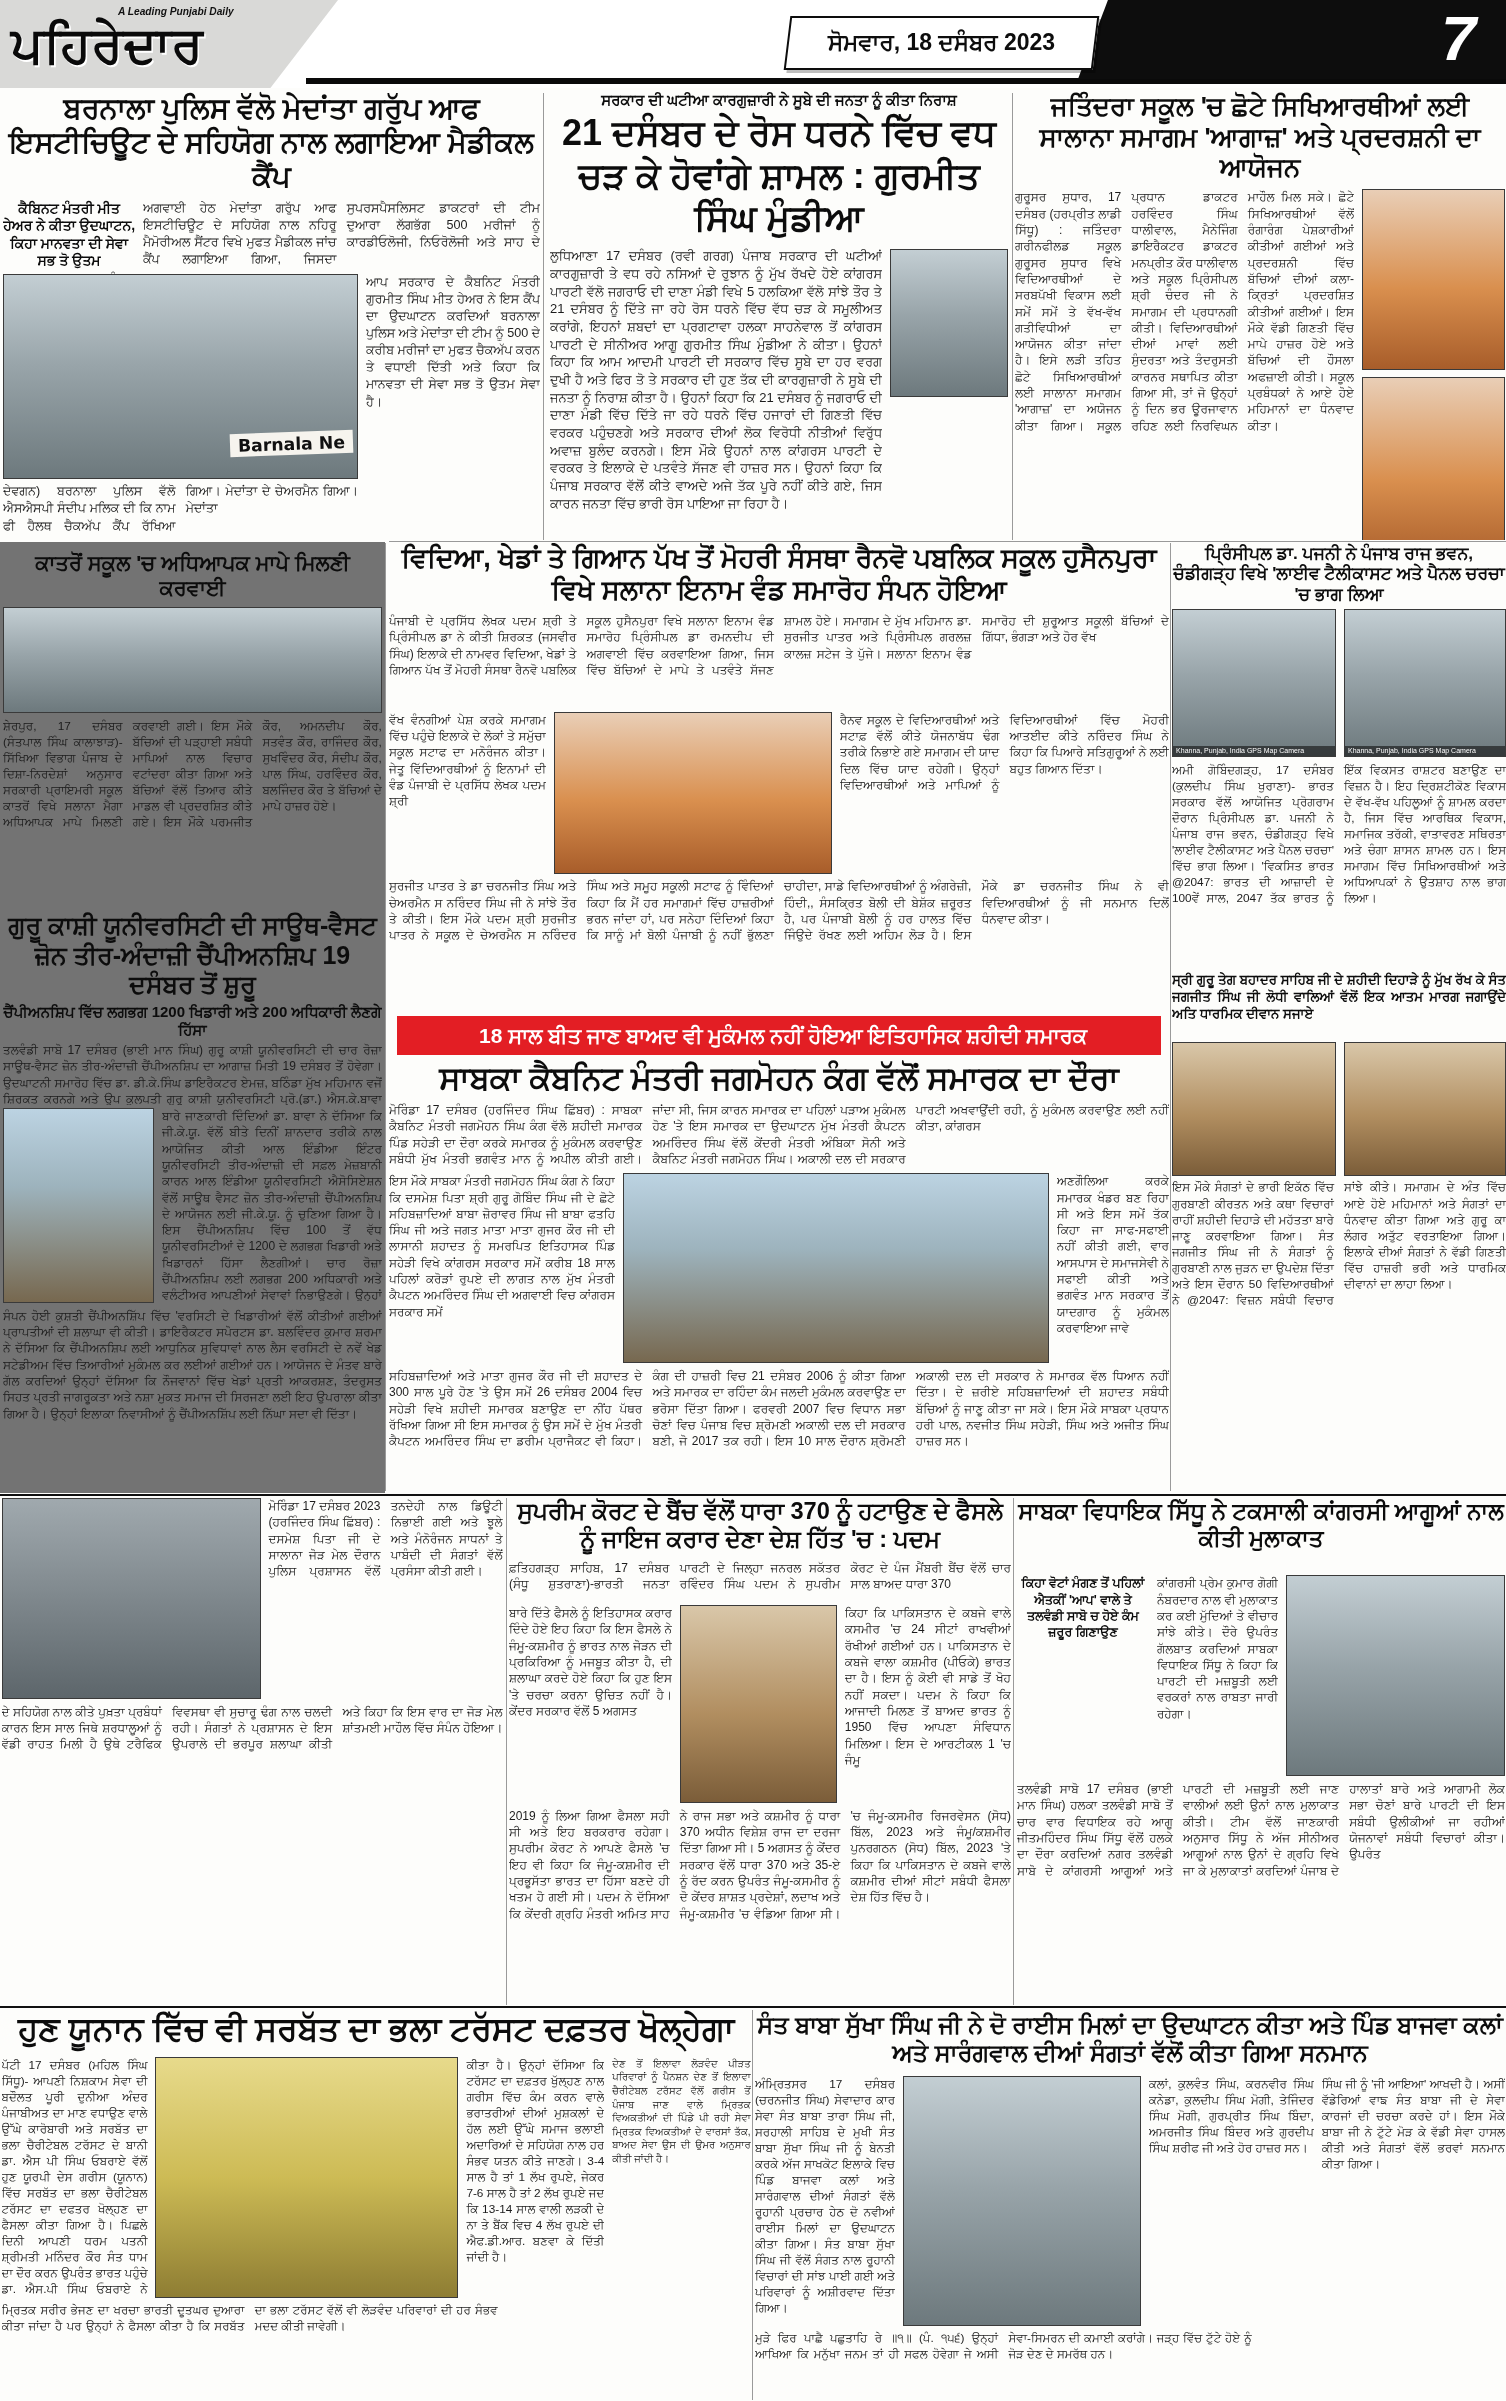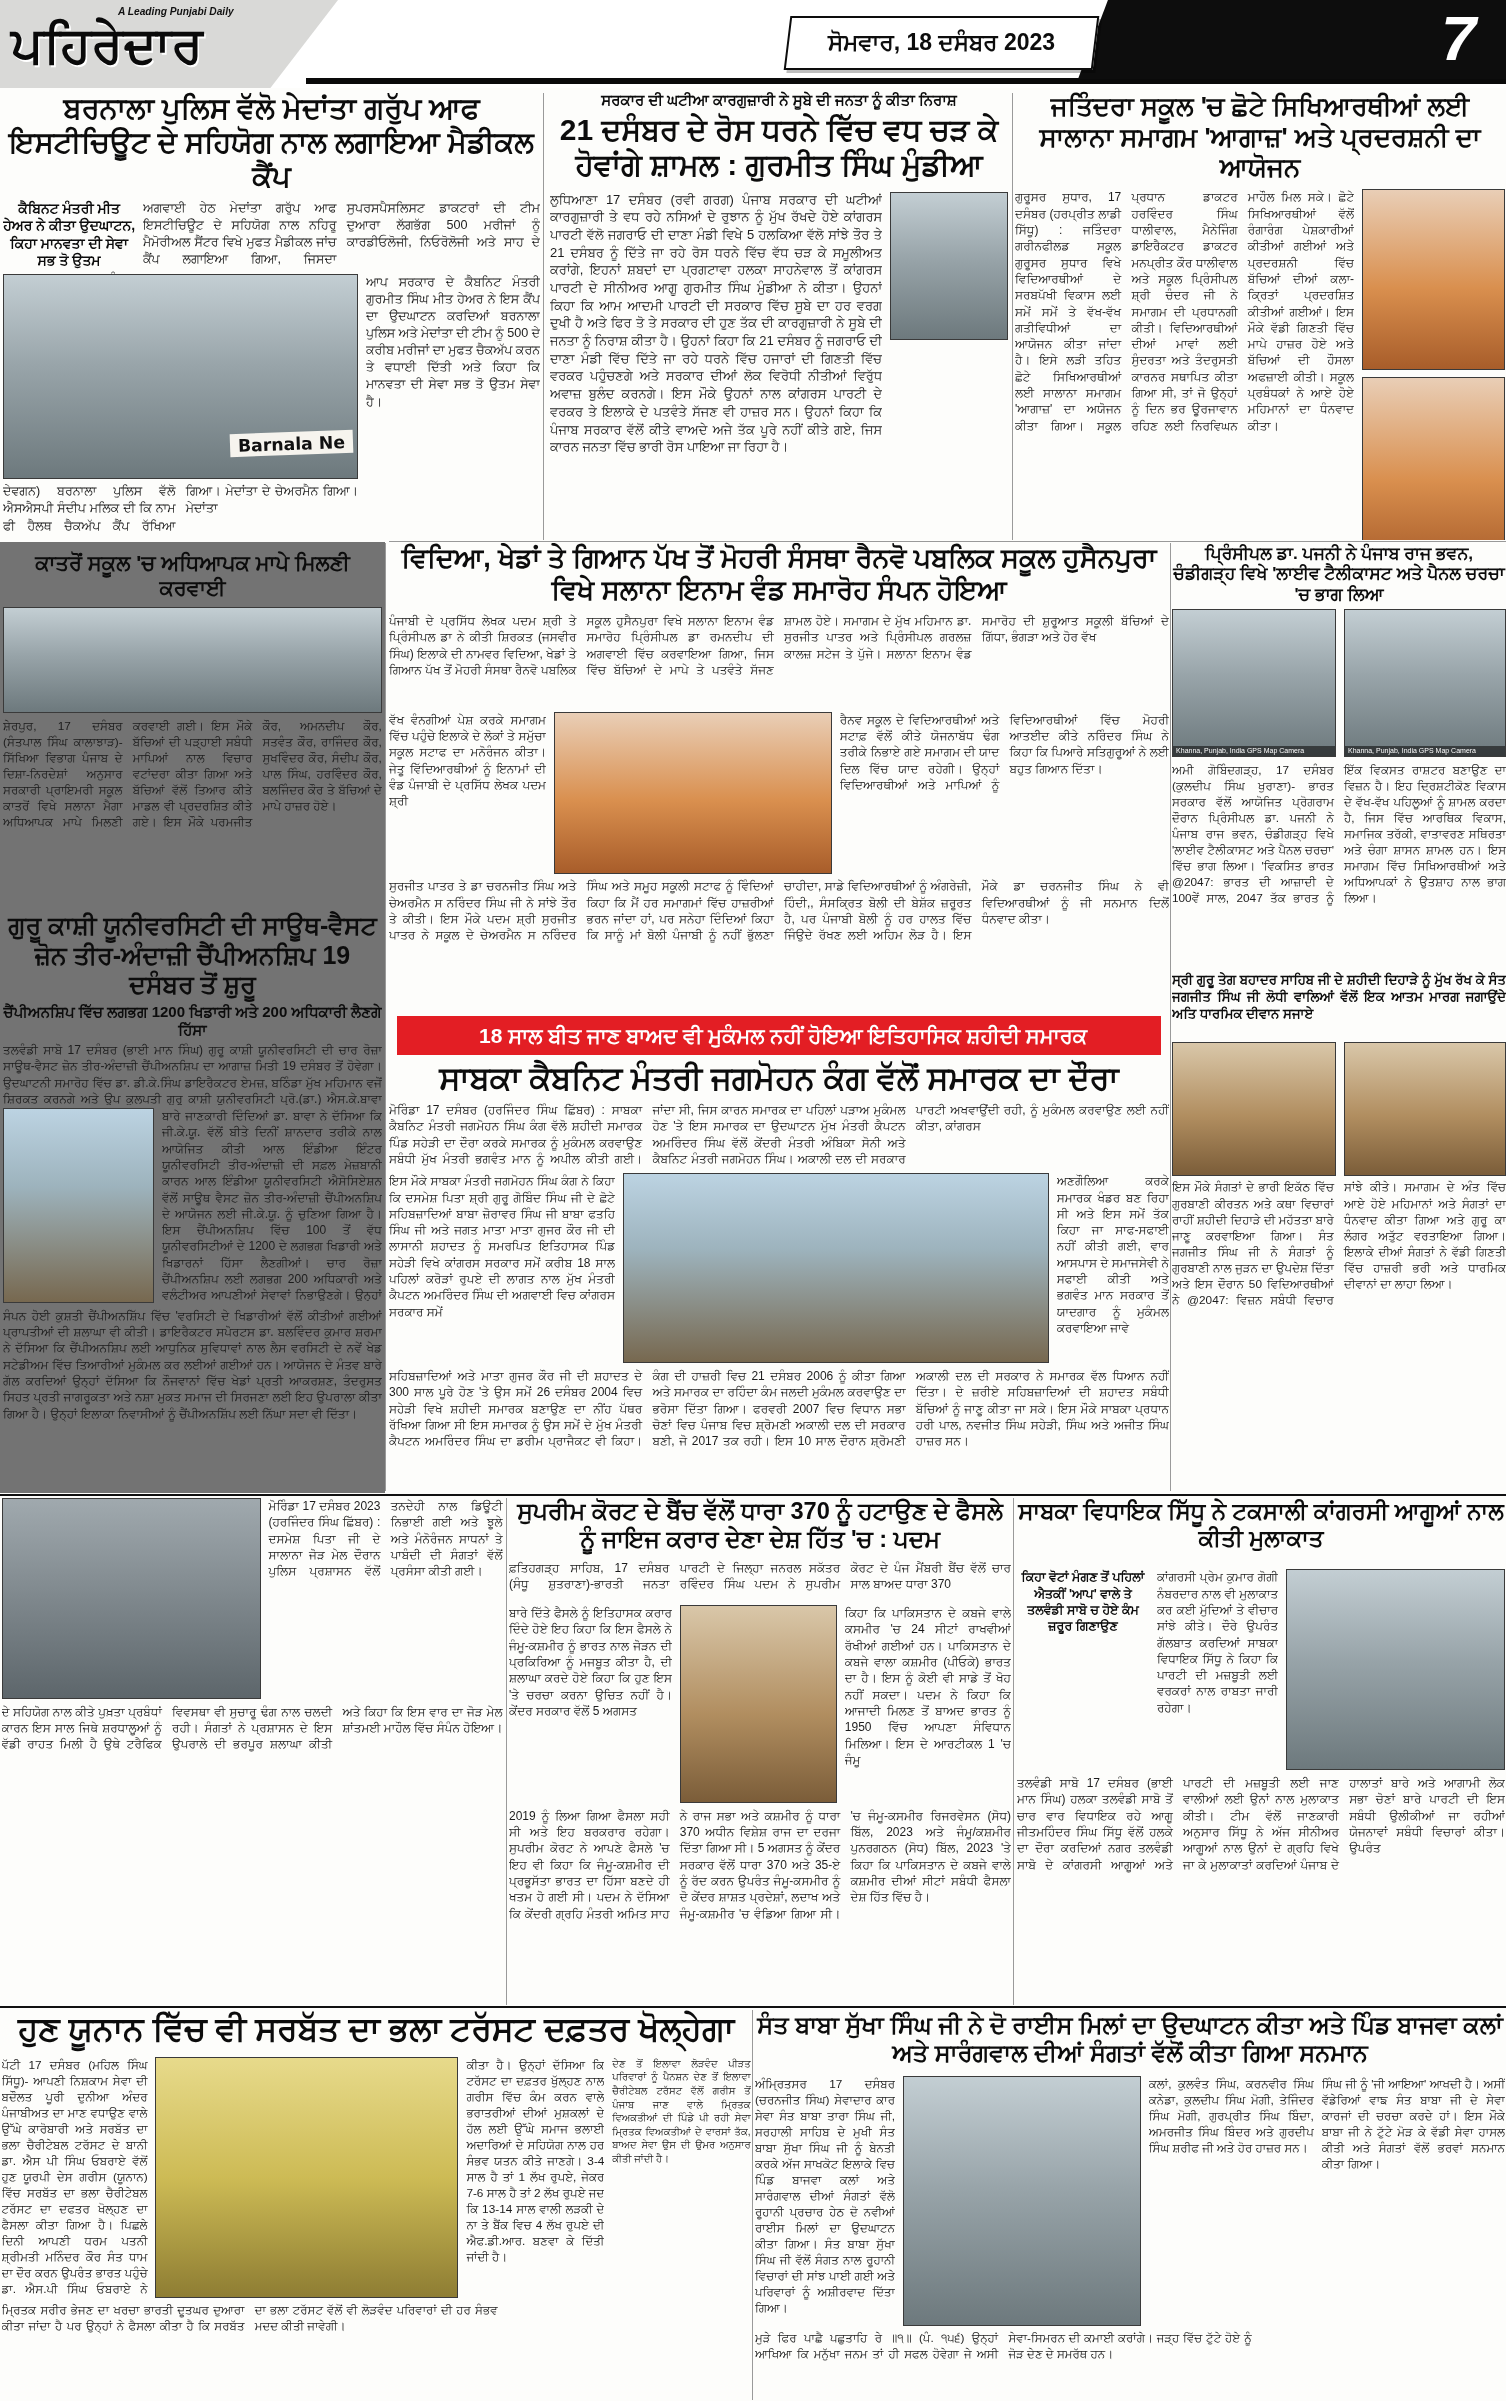--- a/index.html
+++ b/index.html
@@ -72,21 +72,21 @@
           <span class="wm">Barnala Ne</span>
         </div>
         <div class="bodytxt cols2" style="height:154px;margin-top:4.7px;">ਦੇਵਗਨ) ਬਰਨਾਲਾ ਪੁਲਿਸ ਵੱਲੋ ਐਸਐਸਪੀ ਸੰਦੀਪ ਮਲਿਕ ਦੀ ਕਿ ਨਾਮ ਫੀ ਹੈਲਥ ਚੈਕਅੱਪ ਕੈਂਪ ਰੱਖਿਆ ਗਿਆ। ਮੇਦਾਂਤਾ ਦੇ ਚੇਅਰਮੈਨ ਗਿਆ। ਮੇਦਾਂਤਾ</div>
       </div>
       <div class="bodytxt" style="flex:1;height:366px;">ਆਪ ਸਰਕਾਰ ਦੇ ਕੈਬਨਿਟ ਮੰਤਰੀ ਗੁਰਮੀਤ ਸਿੰਘ ਮੀਤ ਹੇਅਰ ਨੇ ਇਸ ਕੈਂਪ ਦਾ ਉਦਘਾਟਨ ਕਰਦਿਆਂ ਬਰਨਾਲਾ ਪੁਲਿਸ ਅਤੇ ਮੇਦਾਂਤਾ ਦੀ ਟੀਮ ਨੂੰ 500 ਦੇ ਕਰੀਬ ਮਰੀਜਾਂ ਦਾ ਮੁਫਤ ਚੈਕਅੱਪ ਕਰਨ ਤੇ ਵਧਾਈ ਦਿੱਤੀ ਅਤੇ ਕਿਹਾ ਕਿ ਮਾਨਵਤਾ ਦੀ ਸੇਵਾ ਸਭ ਤੋ ਉਤਮ ਸੇਵਾ ਹੈ।</div>
     </div>
   </section>
 
   <section class="art" style="left:550px;top:91px;width:458px;height:449px;">
     <div class="kicker" style="font-size:15px;margin-bottom:3.1px;">ਸਰਕਾਰ ਦੀ ਘਟੀਆ ਕਾਰਗੁਜ਼ਾਰੀ ਨੇ ਸੂਬੇ ਦੀ ਜਨਤਾ ਨੂੰ ਕੀਤਾ ਨਿਰਾਸ਼</div>
-    <h1 class="hl" style="font-size:30px;margin:0 0 7.9px 0;">21 ਦਸੰਬਰ ਦੇ ਰੋਸ ਧਰਨੇ ਵਿੱਚ ਵਧ ਚੜ ਕੇ ਹੋਵਾਂਗੇ ਸ਼ਾਮਲ : ਗੁਰਮੀਤ ਸਿੰਘ ਮੁੰਡੀਆ</h1>
+    <h1 class="hl" style="font-size:36px;margin:0 0 7.9px 0;">21 ਦਸੰਬਰ ਦੇ ਰੋਸ ਧਰਨੇ ਵਿੱਚ ਵਧ ਚੜ ਕੇ ਹੋਵਾਂਗੇ ਸ਼ਾਮਲ : ਗੁਰਮੀਤ ਸਿੰਘ ਮੁੰਡੀਆ</h1>
     <div style="overflow:hidden;height:345px;">
       <div class="photo" style="width:116px;height:146px;float:right;margin:1.6px 0 4.7px 7.9px;"></div>
       <div class="bodytxt" style="font-size:13px;">ਲੁਧਿਆਣਾ 17 ਦਸੰਬਰ (ਰਵੀ ਗਰਗ) ਪੰਜਾਬ ਸਰਕਾਰ ਦੀ ਘਟੀਆਂ ਕਾਰਗੁਜ਼ਾਰੀ ਤੇ ਵਧ ਰਹੇ ਨਸਿਆਂ ਦੇ ਰੁਝਾਨ ਨੂੰ ਮੁੱਖ ਰੱਖਦੇ ਹੋਏ ਕਾਂਗਰਸ ਪਾਰਟੀ ਵੱਲੋ ਜਗਰਾਓ ਦੀ ਦਾਣਾ ਮੰਡੀ ਵਿਖੇ 5 ਹਲਕਿਆ ਵੱਲੋ ਸਾਂਝੇ ਤੌਰ ਤੇ 21 ਦਸੰਬਰ ਨੂੰ ਦਿੱਤੇ ਜਾ ਰਹੇ ਰੋਸ ਧਰਨੇ ਵਿੱਚ ਵੱਧ ਚੜ ਕੇ ਸਮੂਲੀਅਤ ਕਰਾਂਗੇ, ਇਹਨਾਂ ਸ਼ਬਦਾਂ ਦਾ ਪ੍ਰਗਟਾਵਾ ਹਲਕਾ ਸਾਹਨੇਵਾਲ ਤੋਂ ਕਾਂਗਰਸ ਪਾਰਟੀ ਦੇ ਸੀਨੀਅਰ ਆਗੂ ਗੁਰਮੀਤ ਸਿੰਘ ਮੁੰਡੀਆ ਨੇ ਕੀਤਾ। ਉਹਨਾਂ ਕਿਹਾ ਕਿ ਆਮ ਆਦਮੀ ਪਾਰਟੀ ਦੀ ਸਰਕਾਰ ਵਿੱਚ ਸੂਬੇ ਦਾ ਹਰ ਵਰਗ ਦੁਖੀ ਹੈ ਅਤੇ ਫਿਰ ਤੋ ਤੇ ਸਰਕਾਰ ਦੀ ਹੁਣ ਤੱਕ ਦੀ ਕਾਰਗੁਜ਼ਾਰੀ ਨੇ ਸੂਬੇ ਦੀ ਜਨਤਾ ਨੂੰ ਨਿਰਾਸ਼ ਕੀਤਾ ਹੈ। ਉਹਨਾਂ ਕਿਹਾ ਕਿ 21 ਦਸੰਬਰ ਨੂੰ ਜਗਰਾਓ ਦੀ ਦਾਣਾ ਮੰਡੀ ਵਿੱਚ ਦਿੱਤੇ ਜਾ ਰਹੇ ਧਰਨੇ ਵਿੱਚ ਹਜਾਰਾਂ ਦੀ ਗਿਣਤੀ ਵਿੱਚ ਵਰਕਰ ਪਹੁੰਚਣਗੇ ਅਤੇ ਸਰਕਾਰ ਦੀਆਂ ਲੋਕ ਵਿਰੋਧੀ ਨੀਤੀਆਂ ਵਿਰੁੱਧ ਅਵਾਜ਼ ਬੁਲੰਦ ਕਰਨਗੇ। ਇਸ ਮੌਕੇ ਉਹਨਾਂ ਨਾਲ ਕਾਂਗਰਸ ਪਾਰਟੀ ਦੇ ਵਰਕਰ ਤੇ ਇਲਾਕੇ ਦੇ ਪਤਵੰਤੇ ਸੱਜਣ ਵੀ ਹਾਜ਼ਰ ਸਨ। ਉਹਨਾਂ ਕਿਹਾ ਕਿ ਪੰਜਾਬ ਸਰਕਾਰ ਵੱਲੋਂ ਕੀਤੇ ਵਾਅਦੇ ਅਜੇ ਤੱਕ ਪੂਰੇ ਨਹੀਂ ਕੀਤੇ ਗਏ, ਜਿਸ ਕਾਰਨ ਜਨਤਾ ਵਿੱਚ ਭਾਰੀ ਰੋਸ ਪਾਇਆ ਜਾ ਰਿਹਾ ਹੈ।</div>
     </div>
   </section>
 
   <section class="art" style="left:1015px;top:91px;width:490px;height:449px;">
     <h1 class="hl" style="font-size:26px;margin:0 0 6.3px 0;">ਜਤਿੰਦਰਾ ਸਕੂਲ 'ਚ ਛੋਟੇ ਸਿਖਿਆਰਥੀਆਂ ਲਈ ਸਾਲਾਨਾ ਸਮਾਗਮ 'ਆਗਾਜ਼' ਅਤੇ ਪ੍ਰਦਰਸ਼ਨੀ ਦਾ ਆਯੋਜਨ</h1>
     <div class="row" style="height:375px;">
       <div class="bodytxt cols3" style="flex:1;height:375px;font-size:12px;">ਗੁਰੂਸਰ ਸੁਧਾਰ, 17 ਦਸੰਬਰ (ਹਰਪ੍ਰੀਤ ਲਾਡੀ ਸਿੱਧੂ) : ਜਤਿੰਦਰਾ ਗਰੀਨਫੀਲਡ ਸਕੂਲ ਗੁਰੂਸਰ ਸੁਧਾਰ ਵਿਖੇ ਵਿਦਿਆਰਥੀਆਂ ਦੇ ਸਰਬਪੱਖੀ ਵਿਕਾਸ ਲਈ ਸਮੇਂ ਸਮੇਂ ਤੇ ਵੱਖ-ਵੱਖ ਗਤੀਵਿਧੀਆਂ ਦਾ ਆਯੋਜਨ ਕੀਤਾ ਜਾਂਦਾ ਹੈ। ਇਸੇ ਲੜੀ ਤਹਿਤ ਛੋਟੇ ਸਿਖਿਆਰਥੀਆਂ ਲਈ ਸਾਲਾਨਾ ਸਮਾਗਮ 'ਆਗਾਜ਼' ਦਾ ਅਯੋਜਨ ਕੀਤਾ ਗਿਆ। ਸਕੂਲ ਪ੍ਰਧਾਨ ਡਾਕਟਰ ਹਰਵਿੰਦਰ ਸਿੰਘ ਧਾਲੀਵਾਲ, ਮੈਨੇਜਿੰਗ ਡਾਇਰੈਕਟਰ ਡਾਕਟਰ ਮਨਪ੍ਰੀਤ ਕੌਰ ਧਾਲੀਵਾਲ ਅਤੇ ਸਕੂਲ ਪ੍ਰਿੰਸੀਪਲ ਸ਼੍ਰੀ ਚੰਦਰ ਜੀ ਨੇ ਸਮਾਗਮ ਦੀ ਪ੍ਰਧਾਨਗੀ ਕੀਤੀ। ਵਿਦਿਆਰਥੀਆਂ ਦੀਆਂ ਮਾਵਾਂ ਲਈ ਸੁੰਦਰਤਾ ਅਤੇ ਤੰਦਰੁਸਤੀ ਕਾਰਨਰ ਸਥਾਪਿਤ ਕੀਤਾ ਗਿਆ ਸੀ, ਤਾਂ ਜੋ ਉਨ੍ਹਾਂ ਨੂੰ ਦਿਨ ਭਰ ਊਰਜਾਵਾਨ ਰਹਿਣ ਲਈ ਨਿਰਵਿਘਨ ਮਾਹੌਲ ਮਿਲ ਸਕੇ। ਛੋਟੇ ਸਿਖਿਆਰਥੀਆਂ ਵੱਲੋਂ ਰੰਗਾਰੰਗ ਪੇਸ਼ਕਾਰੀਆਂ ਕੀਤੀਆਂ ਗਈਆਂ ਅਤੇ ਪ੍ਰਦਰਸ਼ਨੀ ਵਿੱਚ ਬੱਚਿਆਂ ਦੀਆਂ ਕਲਾ-ਕ੍ਰਿਤਾਂ ਪ੍ਰਦਰਸ਼ਿਤ ਕੀਤੀਆਂ ਗਈਆਂ। ਇਸ ਮੌਕੇ ਵੱਡੀ ਗਿਣਤੀ ਵਿੱਚ ਮਾਪੇ ਹਾਜ਼ਰ ਹੋਏ ਅਤੇ ਬੱਚਿਆਂ ਦੀ ਹੌਸਲਾ ਅਫਜ਼ਾਈ ਕੀਤੀ। ਸਕੂਲ ਪ੍ਰਬੰਧਕਾਂ ਨੇ ਆਏ ਹੋਏ ਮਹਿਮਾਨਾਂ ਦਾ ਧੰਨਵਾਦ ਕੀਤਾ।</div>
@@ -166,21 +166,21 @@
     <div class="bodytxt cols3" style="height:42px;font-size:12px;">ਫ਼ਤਿਹਗੜ੍ਹ ਸਾਹਿਬ, 17 ਦਸੰਬਰ (ਸੰਧੂ ਸ਼ੁਤਰਾਣਾ)-ਭਾਰਤੀ ਜਨਤਾ ਪਾਰਟੀ ਦੇ ਜਿਲ੍ਹਾ ਜਨਰਲ ਸਕੱਤਰ ਰਵਿੰਦਰ ਸਿੰਘ ਪਦਮ ਨੇ ਸੁਪਰੀਮ ਕੋਰਟ ਦੇ ਪੰਜ ਮੈਂਬਰੀ ਬੈਂਚ ਵੱਲੋਂ ਚਾਰ ਸਾਲ ਬਾਅਦ ਧਾਰਾ 370</div>
     <div class="row" style="height:198px;margin-top:3.1px;">
       <div class="bodytxt" style="flex:0 0 163px;height:198px;font-size:12px;">ਬਾਰੇ ਦਿੱਤੇ ਫੈਸਲੇ ਨੂੰ ਇਤਿਹਾਸਕ ਕਰਾਰ ਦਿੰਦੇ ਹੋਏ ਇਹ ਕਿਹਾ ਕਿ ਇਸ ਫੈਸਲੇ ਨੇ ਜੰਮੂ-ਕਸ਼ਮੀਰ ਨੂੰ ਭਾਰਤ ਨਾਲ ਜੋੜਨ ਦੀ ਪ੍ਰਕਿਰਿਆ ਨੂੰ ਮਜਬੂਤ ਕੀਤਾ ਹੈ, ਦੀ ਸ਼ਲਾਘਾ ਕਰਦੇ ਹੋਏ ਕਿਹਾ ਕਿ ਹੁਣ ਇਸ 'ਤੇ ਚਰਚਾ ਕਰਨਾ ਉਚਿਤ ਨਹੀਂ ਹੈ। ਕੇਂਦਰ ਸਰਕਾਰ ਵੱਲੋਂ 5 ਅਗਸਤ</div>
       <div class="photo p-warm" style="flex:0 0 155px;height:196px;"></div>
       <div class="bodytxt" style="flex:1;height:198px;font-size:12px;">ਕਿਹਾ ਕਿ ਪਾਕਿਸਤਾਨ ਦੇ ਕਬਜੇ ਵਾਲੇ ਕਸਮੀਰ 'ਚ 24 ਸੀਟਾਂ ਰਾਖਵੀਆਂ ਰੱਖੀਆਂ ਗਈਆਂ ਹਨ। ਪਾਕਿਸਤਾਨ ਦੇ ਕਬਜੇ ਵਾਲਾ ਕਸ਼ਮੀਰ (ਪੀਓਕੇ) ਭਾਰਤ ਦਾ ਹੈ। ਇਸ ਨੂੰ ਕੋਈ ਵੀ ਸਾਡੇ ਤੋਂ ਖੋਹ ਨਹੀਂ ਸਕਦਾ। ਪਦਮ ਨੇ ਕਿਹਾ ਕਿ ਆਜਾਦੀ ਮਿਲਣ ਤੋਂ ਬਾਅਦ ਭਾਰਤ ਨੂੰ 1950 ਵਿੱਚ ਆਪਣਾ ਸੰਵਿਧਾਨ ਮਿਲਿਆ। ਇਸ ਦੇ ਆਰਟੀਕਲ 1 'ਚ ਜੰਮੂ</div>
     </div>
     <div class="bodytxt cols3" style="height:187px;margin-top:4.7px;font-size:12px;">2019 ਨੂੰ ਲਿਆ ਗਿਆ ਫੈਸਲਾ ਸਹੀ ਸੀ ਅਤੇ ਇਹ ਬਰਕਰਾਰ ਰਹੇਗਾ। ਸੁਪਰੀਮ ਕੋਰਟ ਨੇ ਆਪਣੇ ਫੈਸਲੇ 'ਚ ਇਹ ਵੀ ਕਿਹਾ ਕਿ ਜੰਮੂ-ਕਸ਼ਮੀਰ ਦੀ ਪ੍ਰਭੂਸੱਤਾ ਭਾਰਤ ਦਾ ਹਿੱਸਾ ਬਣਦੇ ਹੀ ਖਤਮ ਹੋ ਗਈ ਸੀ। ਪਦਮ ਨੇ ਦੱਸਿਆ ਕਿ ਕੇਂਦਰੀ ਗ੍ਰਹਿ ਮੰਤਰੀ ਅਮਿਤ ਸਾਹ ਨੇ ਰਾਜ ਸਭਾ ਅਤੇ ਕਸ਼ਮੀਰ ਨੂੰ ਧਾਰਾ 370 ਅਧੀਨ ਵਿਸ਼ੇਸ਼ ਰਾਜ ਦਾ ਦਰਜਾ ਦਿੱਤਾ ਗਿਆ ਸੀ। 5 ਅਗਸਤ ਨੂੰ ਕੇਂਦਰ ਸਰਕਾਰ ਵੱਲੋਂ ਧਾਰਾ 370 ਅਤੇ 35-ਏ ਨੂੰ ਰੱਦ ਕਰਨ ਉਪਰੰਤ ਜੰਮੂ-ਕਸਮੀਰ ਨੂੰ ਦੋ ਕੇਂਦਰ ਸ਼ਾਸ਼ਤ ਪ੍ਰਦੇਸ਼ਾਂ, ਲਦਾਖ ਅਤੇ ਜੰਮੂ-ਕਸ਼ਮੀਰ 'ਚ ਵੰਡਿਆ ਗਿਆ ਸੀ। 'ਚ ਜੰਮੂ-ਕਸਮੀਰ ਰਿਜਰਵੇਸਨ (ਸੋਧ) ਬਿੱਲ, 2023 ਅਤੇ ਜੰਮੂ/ਕਸ਼ਮੀਰ ਪੁਨਰਗਠਨ (ਸੋਧ) ਬਿੱਲ, 2023 'ਤੇ ਕਿਹਾ ਕਿ ਪਾਕਿਸਤਾਨ ਦੇ ਕਬਜੇ ਵਾਲੇ ਕਸ਼ਮੀਰ ਦੀਆਂ ਸੀਟਾਂ ਸਬੰਧੀ ਫੈਸਲਾ ਦੇਸ਼ ਹਿੱਤ ਵਿੱਚ ਹੈ।</div>
   </section>
 
   <section class="art" style="left:1017px;top:1498px;width:488px;height:507px;">
-    <h1 class="hl" style="font-size:23px;margin:0 0 17px 0;">ਸਾਬਕਾ ਵਿਧਾਇਕ ਸਿੱਧੂ ਨੇ ਟਕਸਾਲੀ ਕਾਂਗਰਸੀ ਆਗੂਆਂ ਨਾਲ ਕੀਤੀ ਮੁਲਾਕਾਤ</h1>
+    <h1 class="hl" style="font-size:23px;margin:0 0 23px 0;">ਸਾਬਕਾ ਵਿਧਾਇਕ ਸਿੱਧੂ ਨੇ ਟਕਸਾਲੀ ਕਾਂਗਰਸੀ ਆਗੂਆਂ ਨਾਲ ਕੀਤੀ ਮੁਲਾਕਾਤ</h1>
     <div class="row" style="height:201px;">
       <div style="flex:0 0 132px;">
         <div class="subhead" style="font-size:12.6px;line-height:1.3;">ਕਿਹਾ ਵੋਟਾਂ ਮੰਗਣ ਤੋਂ ਪਹਿਲਾਂ ਐਤਕੀਂ 'ਆਪ' ਵਾਲੇ ਤੇ ਤਲਵੰਡੀ ਸਾਬੋ ਚ ਹੋਏ ਕੰਮ ਜ਼ਰੂਰ ਗਿਣਾਉਣ</div>
       </div>
       <div class="bodytxt" style="flex:1;height:201px;font-size:12px;">ਕਾਂਗਰਸੀ ਪ੍ਰੇਮ ਕੁਮਾਰ ਗੋਗੀ ਨੰਬਰਦਾਰ ਨਾਲ ਵੀ ਮੁਲਾਕਾਤ ਕਰ ਕਈ ਮੁੱਦਿਆਂ ਤੇ ਵੀਚਾਰ ਸਾਂਝੇ ਕੀਤੇ। ਦੌਰੇ ਉਪਰੰਤ ਗੱਲਬਾਤ ਕਰਦਿਆਂ ਸਾਬਕਾ ਵਿਧਾਇਕ ਸਿੱਧੂ ਨੇ ਕਿਹਾ ਕਿ ਪਾਰਟੀ ਦੀ ਮਜ਼ਬੂਤੀ ਲਈ ਵਰਕਰਾਂ ਨਾਲ ਰਾਬਤਾ ਜਾਰੀ ਰਹੇਗਾ।</div>
       <div class="photo" style="flex:0 0 217px;height:199px;"></div>
     </div>
     <div class="bodytxt cols3" style="height:245px;margin-top:4.7px;font-size:12px;">ਤਲਵੰਡੀ ਸਾਬੋ 17 ਦਸੰਬਰ (ਭਾਈ ਮਾਨ ਸਿੰਘ) ਹਲਕਾ ਤਲਵੰਡੀ ਸਾਬੋ ਤੋਂ ਚਾਰ ਵਾਰ ਵਿਧਾਇਕ ਰਹੇ ਆਗੂ ਜੀਤਮਹਿੰਦਰ ਸਿੰਘ ਸਿੱਧੂ ਵੱਲੋਂ ਹਲਕੇ ਦਾ ਦੌਰਾ ਕਰਦਿਆਂ ਨਗਰ ਤਲਵੰਡੀ ਸਾਬੋ ਦੇ ਕਾਂਗਰਸੀ ਆਗੂਆਂ ਅਤੇ ਪਾਰਟੀ ਦੀ ਮਜ਼ਬੂਤੀ ਲਈ ਜਾਣ ਵਾਲੀਆਂ ਲਈ ਉਨਾਂ ਨਾਲ ਮੁਲਾਕਾਤ ਕੀਤੀ। ਟੀਮ ਵੱਲੋਂ ਜਾਣਕਾਰੀ ਅਨੁਸਾਰ ਸਿੱਧੂ ਨੇ ਅੱਜ ਸੀਨੀਅਰ ਆਗੂਆਂ ਨਾਲ ਉਨਾਂ ਦੇ ਗ੍ਰਹਿ ਵਿਖੇ ਜਾ ਕੇ ਮੁਲਾਕਾਤਾਂ ਕਰਦਿਆਂ ਪੰਜਾਬ ਦੇ ਹਾਲਾਤਾਂ ਬਾਰੇ ਅਤੇ ਆਗਾਮੀ ਲੋਕ ਸਭਾ ਚੋਣਾਂ ਬਾਰੇ ਪਾਰਟੀ ਦੀ ਇਸ ਸਬੰਧੀ ਉਲੀਕੀਆਂ ਜਾ ਰਹੀਆਂ ਯੋਜਨਾਵਾਂ ਸਬੰਧੀ ਵਿਚਾਰਾਂ ਕੀਤਾ। ਉਪਰੰਤ</div>
 
   </section>

